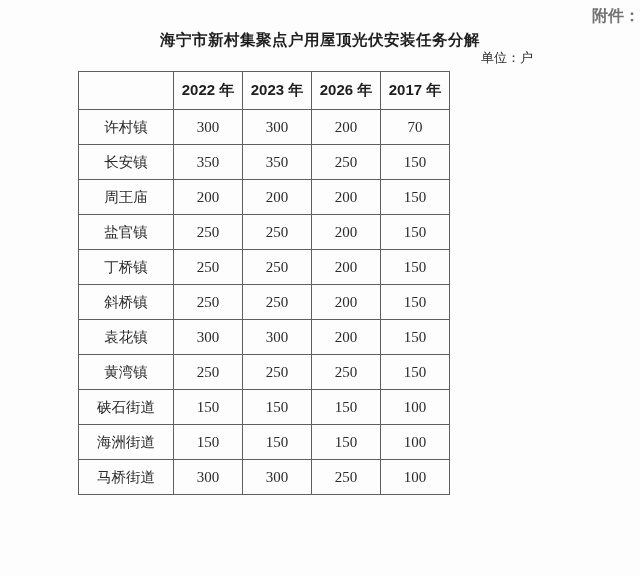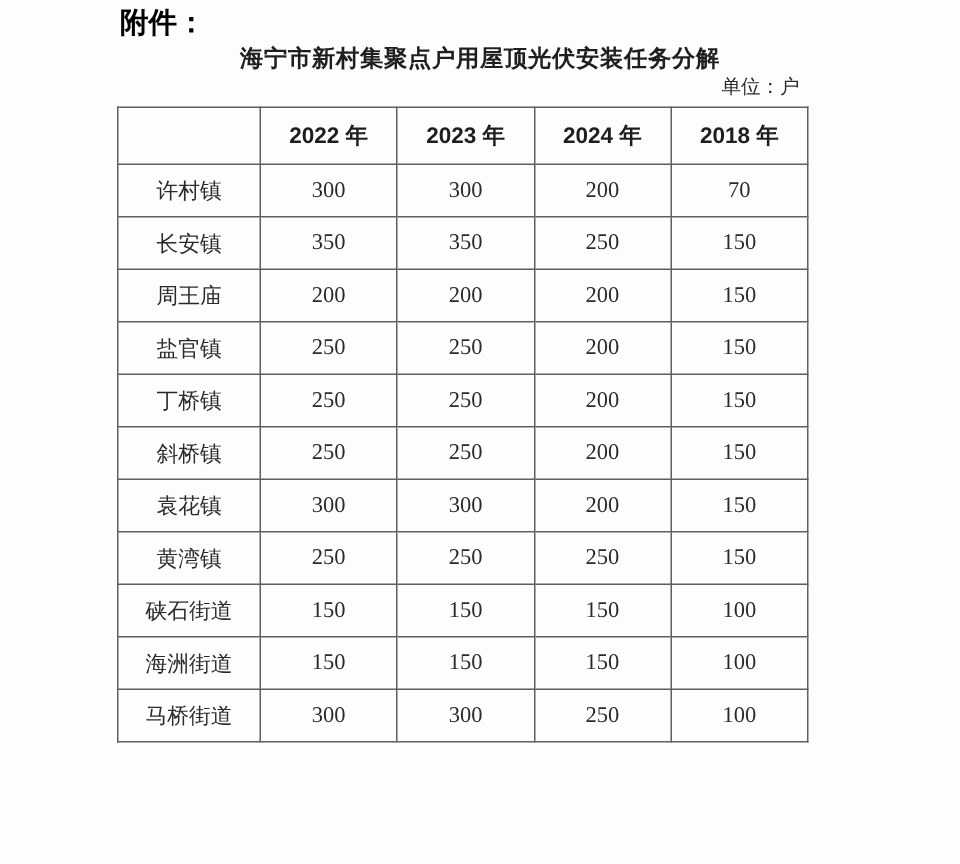--- a/index.html
+++ b/index.html
@@ -14,23 +14,24 @@
     color: #262626;
     overflow: hidden;
   }
   .doc {
     padding-top: 6px;
   }
   .attachment {
     margin-left: 80px;
     font-family: "Liberation Sans", "DejaVu Sans", sans-serif;
     font-weight: bold;
-    font-size: 19px;
+    font-size: 16px;
     line-height: 20px;
-    color: #000000;
+    color: #737373;
+    text-align: right;
   }
   .title {
     margin-top: 4px;
     text-align: center;
     font-family: Liberation Sans, sans-serif;
     font-weight: bold;
     font-size: 15.5px;
     line-height: 20px;
     letter-spacing: 0.5px;
     color: #1f1f1f;
@@ -41,21 +42,21 @@
     box-sizing: border-box;
     text-align: right;
     padding-right: 14px;
     font-size: 13px;
     line-height: 16px;
     color: #2b2b2b;
   }
   table.task-table {
     margin-left: 78px;
     margin-top: 5px;
-    width: 461px;
+    width: 372px;
     border-collapse: collapse;
     table-layout: fixed;
   }
   .task-table th,
   .task-table td {
     border: 1px solid #5f5f5f;
     text-align: center;
     vertical-align: middle;
     padding: 0;
     overflow: hidden;
@@ -95,22 +96,22 @@
       <col>
         <col>
         <col>
         <col>
     </colgroup>
     <thead data-name="table-header">
       <tr data-name="header-row">
         <th data-name="corner-cell"></th>
         <th data-name="year-header-2022">2022 年</th>
         <th data-name="year-header-2023">2023 年</th>
-        <th data-name="year-header-2024">2024 年</th>
-        <th data-name="year-header-2025">2018 年</th>
+        <th data-name="year-header-2024">2026 年</th>
+        <th data-name="year-header-2025">2017 年</th>
       </tr>
     </thead>
     <tbody data-name="table-body">
         <tr data-name="table-row">
           <td data-name="town-name-cell">许村镇</td>
           <td data-name="value-cell">300</td>
           <td data-name="value-cell">300</td>
           <td data-name="value-cell">200</td>
           <td data-name="value-cell">70</td>
         </tr>

